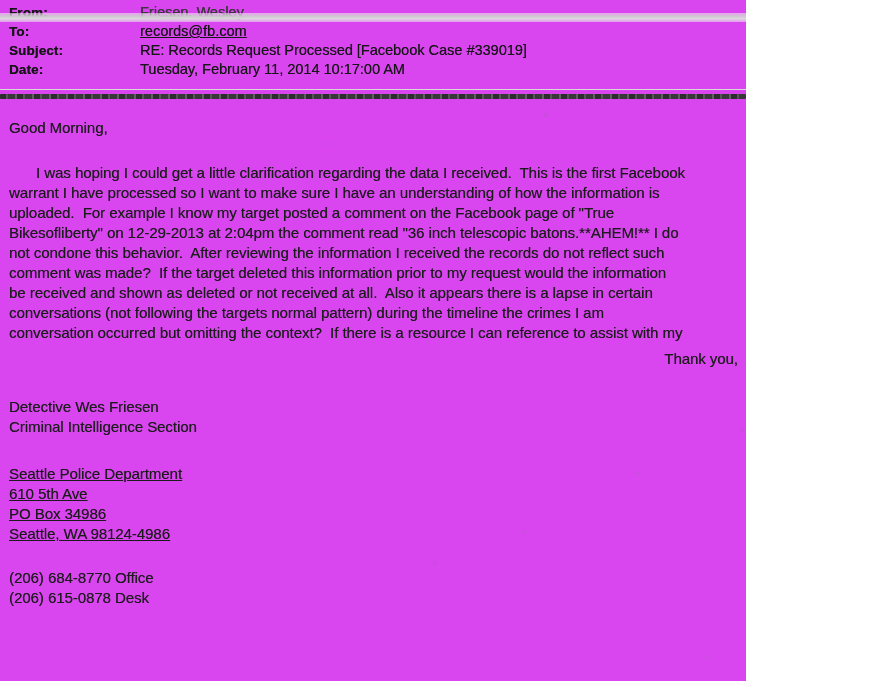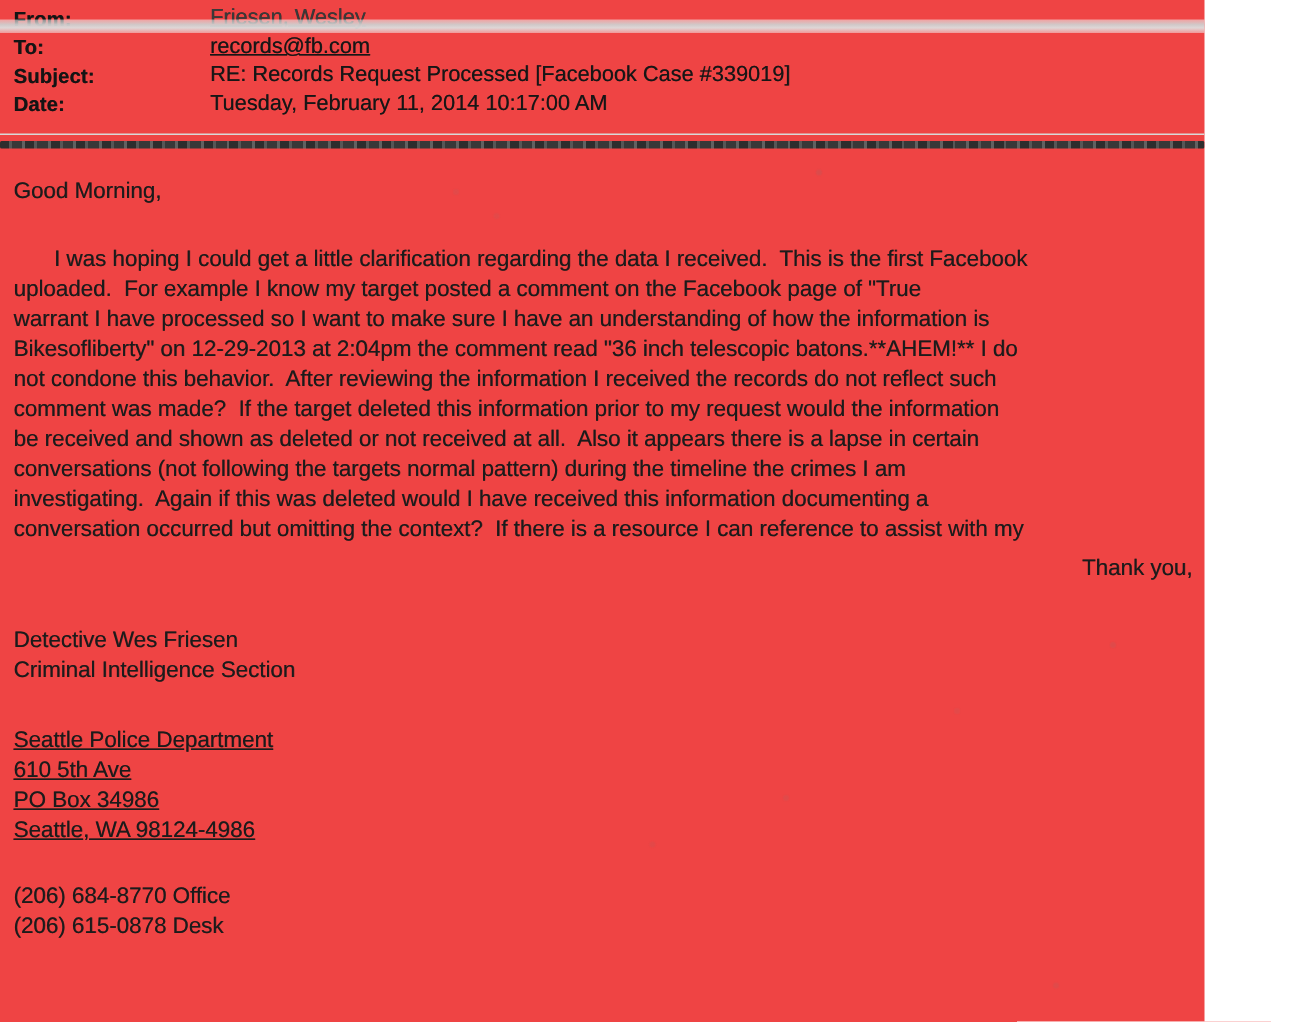--- a/index.html
+++ b/index.html
@@ -1,21 +1,21 @@
 <!DOCTYPE html>
 <html><head>
 <meta charset="utf-8">
 <style>
   * { margin: 0; padding: 0; box-sizing: border-box; }
   html, body { background: #ffffff; }
   .page {
     position: relative;
-    width: 803px;
+    width: 746px;
     height: 681px;
-    background: #ef4444;
+    background: #d946ef;
     overflow: hidden;
     font-family: "Liberation Sans", "DejaVu Sans", sans-serif;
     color: #1b1b1b;
   }
   
   .header { position: relative; padding: 4px 0 0 9px; }
   .hrow { display: flex; height: 19px; align-items: flex-start; }
   .hlabel {
     width: 131px;
     flex: 0 0 131px;
@@ -129,28 +129,27 @@
     <div class="rule-faint"></div>
     <div class="rule-dark"></div>
   </div>
 
   <div class="body">
 
     <div class="greeting line">Good Morning,</div>
 
     <div class="paragraph">
       <div class="line indent">I was hoping I could get a little clarification regarding the data I received.  This is the first Facebook</div>
+      <div class="line">warrant I have processed so I want to make sure I have an understanding of how the information is</div>
       <div class="line">uploaded.  For example I know my target posted a comment on the Facebook page of "True</div>
-      <div class="line">warrant I have processed so I want to make sure I have an understanding of how the information is</div>
       <div class="line">Bikesofliberty" on 12-29-2013 at 2:04pm the comment read "36 inch telescopic batons.**AHEM!** I do</div>
       <div class="line">not condone this behavior.  After reviewing the information I received the records do not reflect such</div>
       <div class="line">comment was made?  If the target deleted this information prior to my request would the information</div>
       <div class="line">be received and shown as deleted or not received at all.  Also it appears there is a lapse in certain</div>
       <div class="line">conversations (not following the targets normal pattern) during the timeline the crimes I am</div>
-      <div class="line">investigating.  Again if this was deleted would I have received this information documenting a</div>
       <div class="line">conversation occurred but omitting the context?  If there is a resource I can reference to assist with my</div>
     </div>
 
     <div class="closing line">Thank you,</div>
 
     <div class="signature">
       <div class="line">Detective Wes Friesen</div>
       <div class="line">Criminal Intelligence Section</div>
     </div>
 

